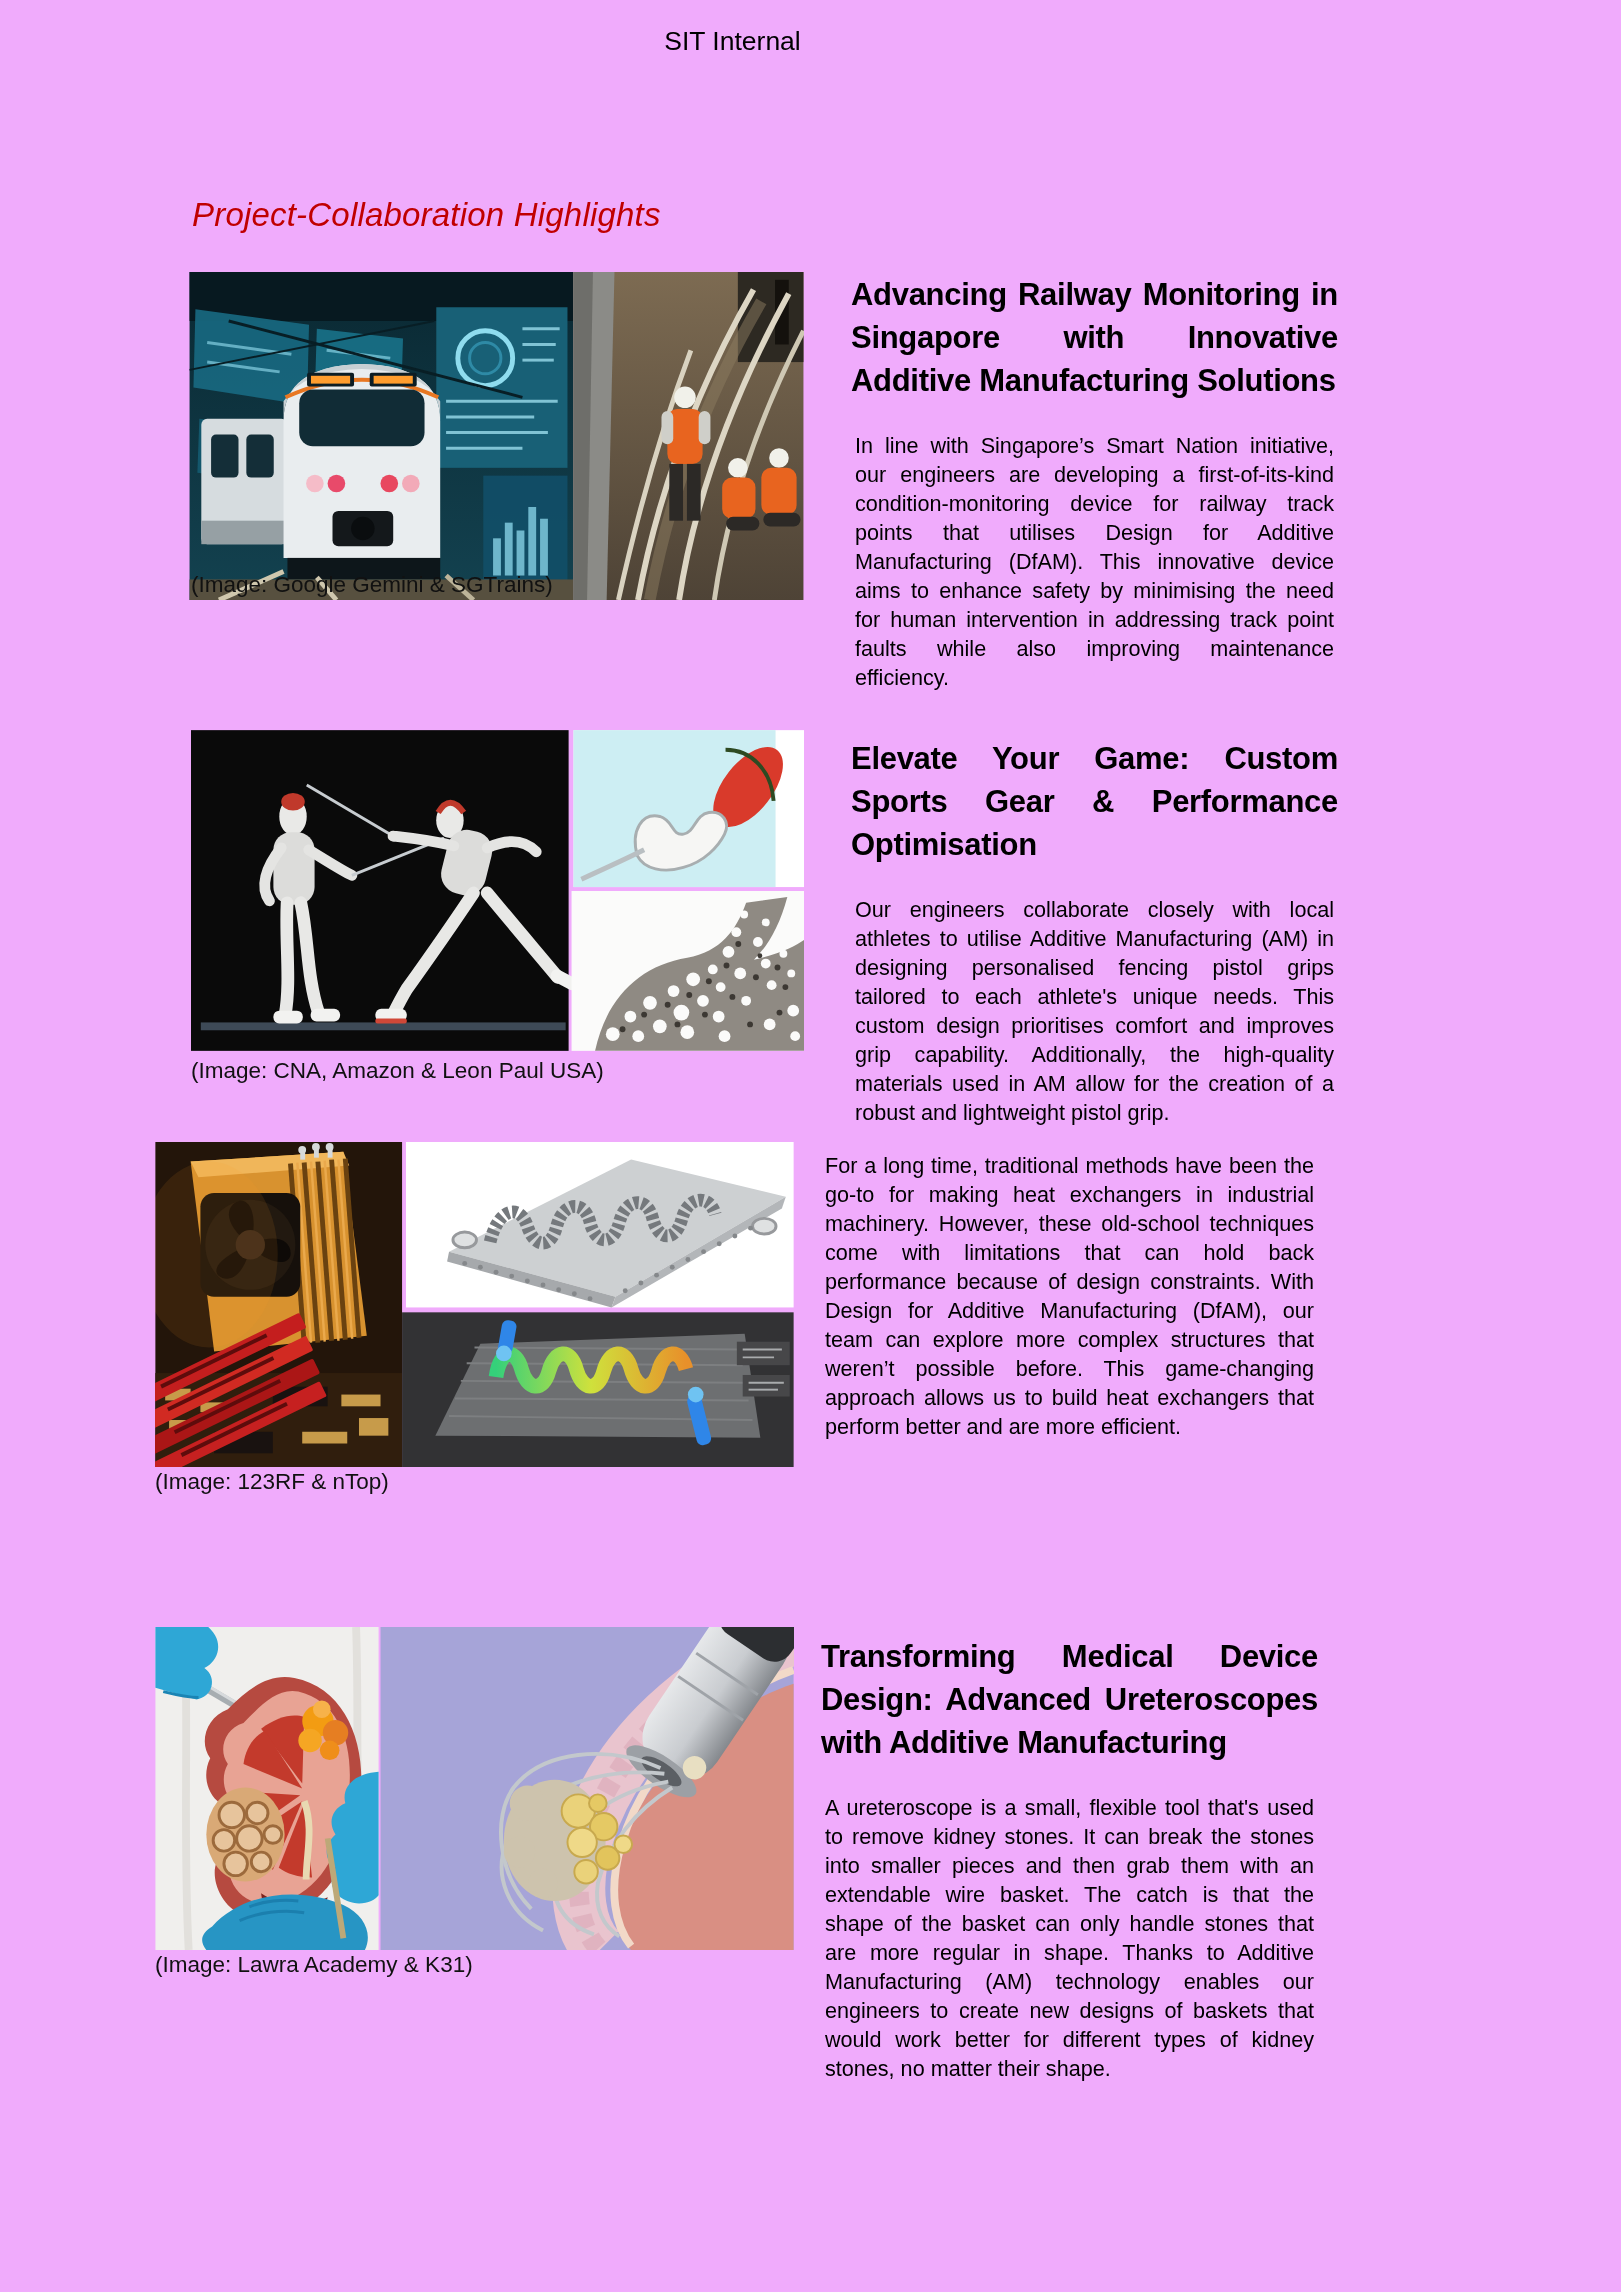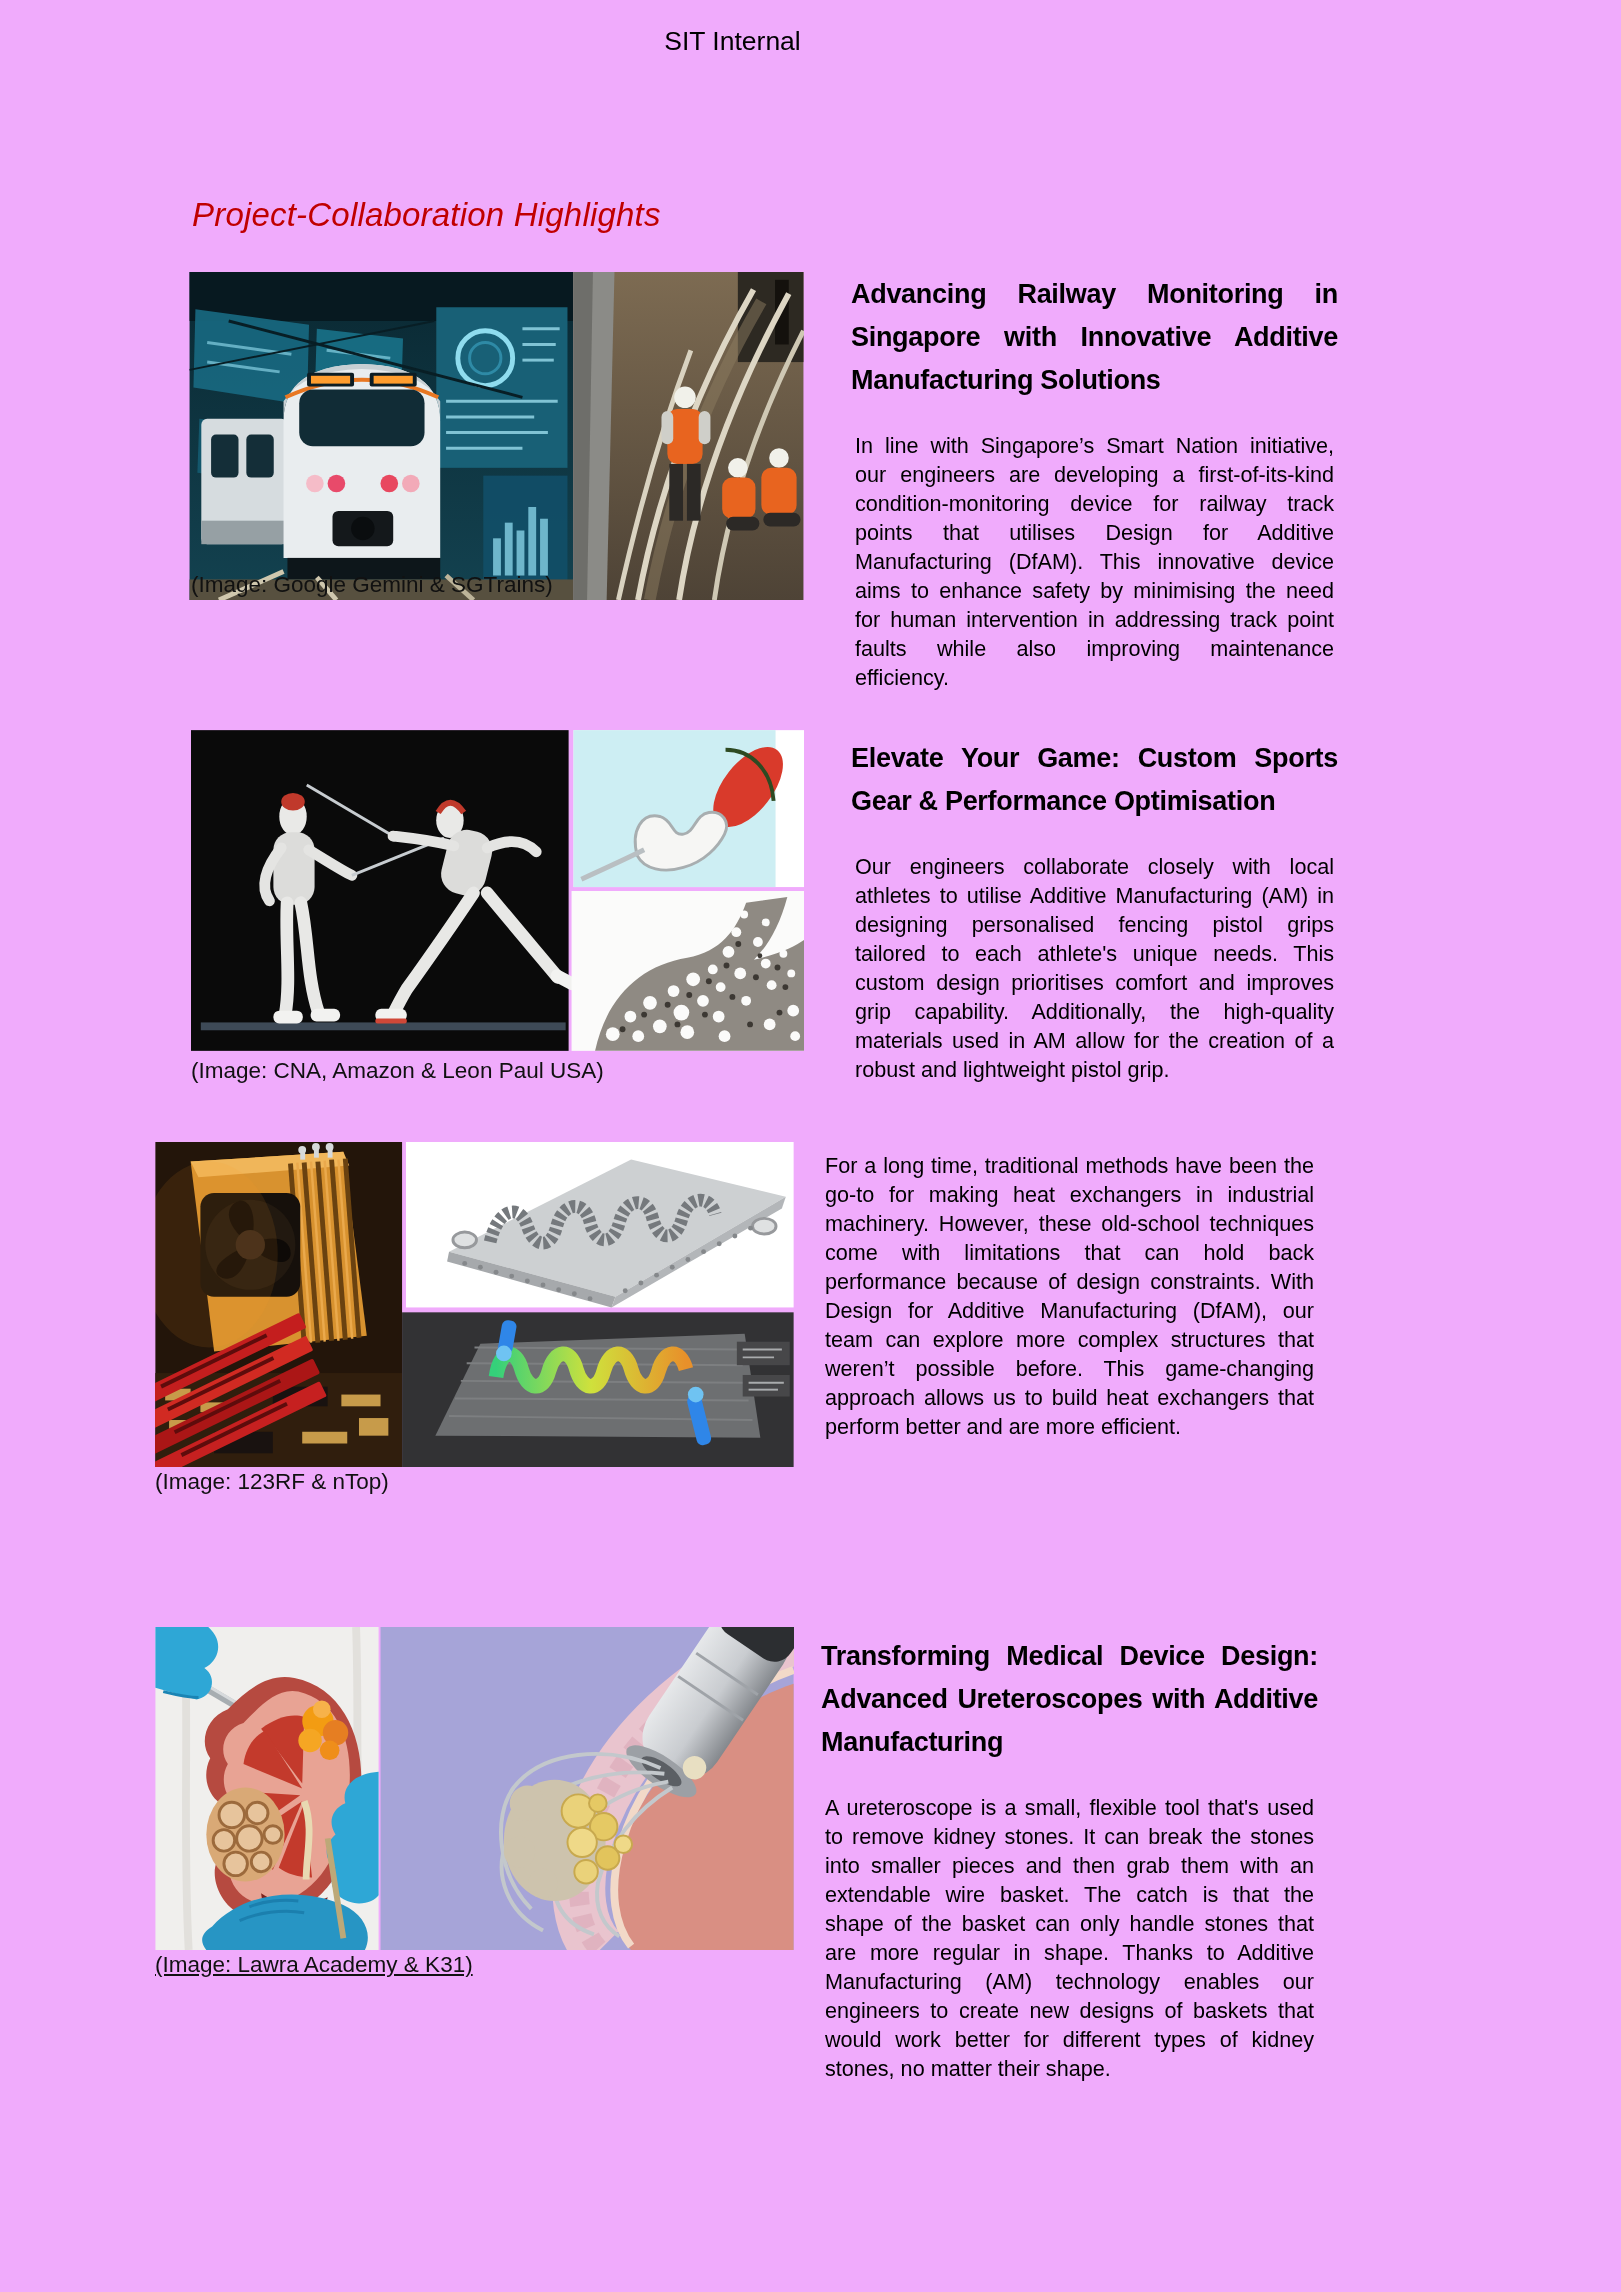--- a/index.html
+++ b/index.html
@@ -6,21 +6,21 @@
   .page{position:relative;width:1621px;height:2293px;background:#f0abfc;overflow:hidden;
         font-family:"Liberation Sans","DejaVu Sans",sans-serif;color:#000;}
   .header{position:absolute;top:25.5px;left:0;width:100%;text-align:center;
           font-size:26.5px;transform:translateX(-78px);}
   .doc-title{position:absolute;left:192px;top:196px;font-size:33px;font-weight:normal;
              font-style:italic;letter-spacing:0.2px;}
   .illus{position:absolute;}
   .illus svg{display:block;}
   .caption{position:absolute;font-size:22.5px;color:#111;}
   .col{position:absolute;text-align:justify;}
-  .col h2{margin:0 0 29px 0;font-size:27px;line-height:43px;font-weight:bold;letter-spacing:-0.3px;}
+  .col h2{margin:0 0 29px 0;font-size:31px;line-height:43px;font-weight:bold;letter-spacing:-0.3px;}
   .col p{margin:4px;font-size:21.6px;line-height:29px;}
   .c1{left:851px;top:273px;width:487px;}
   .c2{left:851px;top:737px;width:487px;}
   .c3{left:821px;top:1147px;width:497px;}
   .c4{left:821px;top:1635px;width:497px;}
 </style>
 </head>
 <body>
 
 <div class="page">
@@ -454,20 +454,20 @@
             <circle cx="458" cy="204" r="14" fill="#e5c964"></circle>
           <circle cx="436" cy="220" r="15" fill="#efd988"></circle>
             <circle cx="462" cy="236" r="12" fill="#e2c45c"></circle>
           <circle cx="440" cy="250" r="12" fill="#ead27a"></circle>
             <circle cx="478" cy="222" r="9" fill="#efd988"></circle>
           <circle cx="452" cy="180" r="9" fill="#e5c964"></circle>
         </g>
       </g>
     </svg>
   </div>
-  <div class="caption" style="left:155px;top:1952px;text-decoration:underline;">(Image: Lawra Academy &amp; K31)</div>
+  <div class="caption" style="left:155px;top:1952px;">(Image: Lawra Academy &amp; K31)</div>
   <div class="col c4">
     <h2>Transforming Medical Device Design: Advanced Ureteroscopes with Additive Manufacturing</h2>
     <p>A ureteroscope is a small, flexible tool that's used to remove kidney stones. It can break the stones into smaller pieces and then grab them with an extendable wire basket. The catch is that the shape of the basket can only handle stones that are more regular in shape. Thanks to Additive Manufacturing (AM) technology enables our engineers to create new designs of baskets that would work better for different types of kidney stones, no matter their shape.</p>
   </div>
 
 </div>
 
 
 </body></html>

